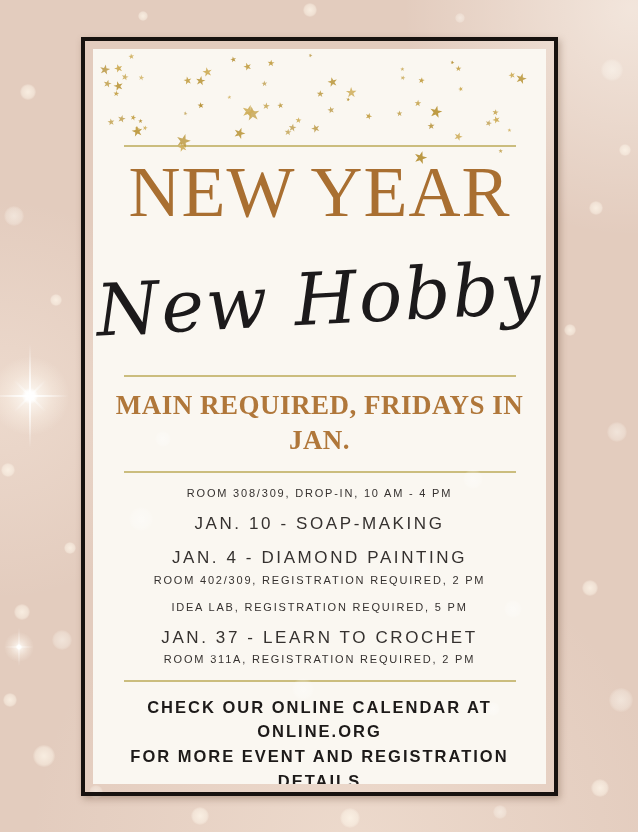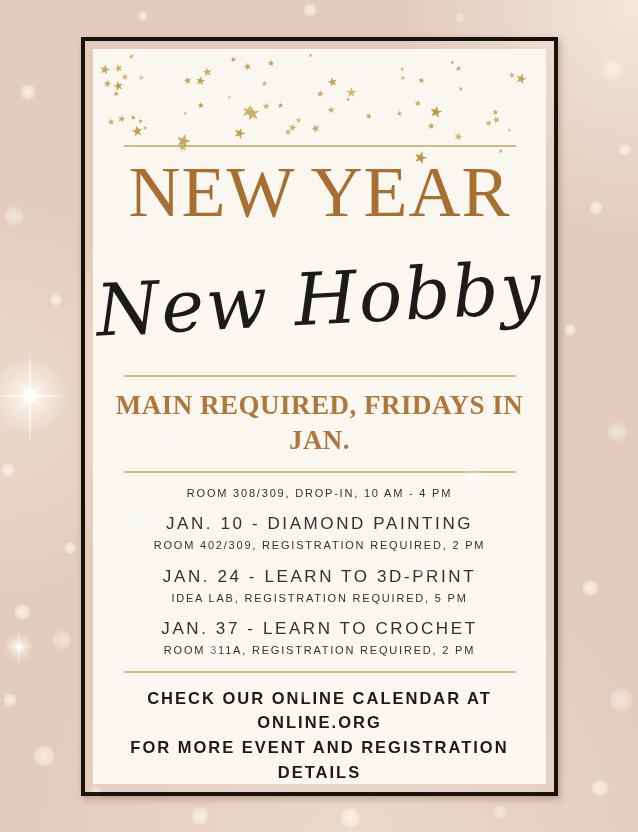--- a/index.html
+++ b/index.html
@@ -190,29 +190,29 @@
       <div class="script-title">New Hobby</div>
       <div class="gold-line line-2"></div>
       <h2 class="subtitle">MAIN REQUIRED, FRIDAYS IN JAN.</h2>
       <div class="gold-line"></div>
       <div class="event-list">
   <div class="event">
     <div class="event-details">ROOM 308/309, DROP-IN, 10 AM - 4 PM</div>
   </div>
 
   <div class="event">
-  </div>
-
-  <div class="event">
-    <div class="event-title">JAN. 10 - DIAMOND PAINTING</div>
+    <div class="event-title">JAN. 10 - SOAP-MAKING</div>
+  </div>
+
+  <div class="event">
+    <div class="event-title">JAN. 4 - DIAMOND PAINTING</div>
     <div class="event-details">ROOM 402/309, REGISTRATION REQUIRED, 2 PM</div>
   </div>
 
   <div class="event">
-    <div class="event-title">JAN. 24 - LEARN TO 3D-PRINT</div>
     <div class="event-details">IDEA LAB, REGISTRATION REQUIRED, 5 PM</div>
   </div>
 
   <div class="event">
     <div class="event-title">JAN. 37 - LEARN TO CROCHET</div>
     <div class="event-details">ROOM 311A, REGISTRATION REQUIRED, 2 PM</div>
   </div>
 </div>
       <div class="gold-line line-4"></div>
       <div class="footer">

